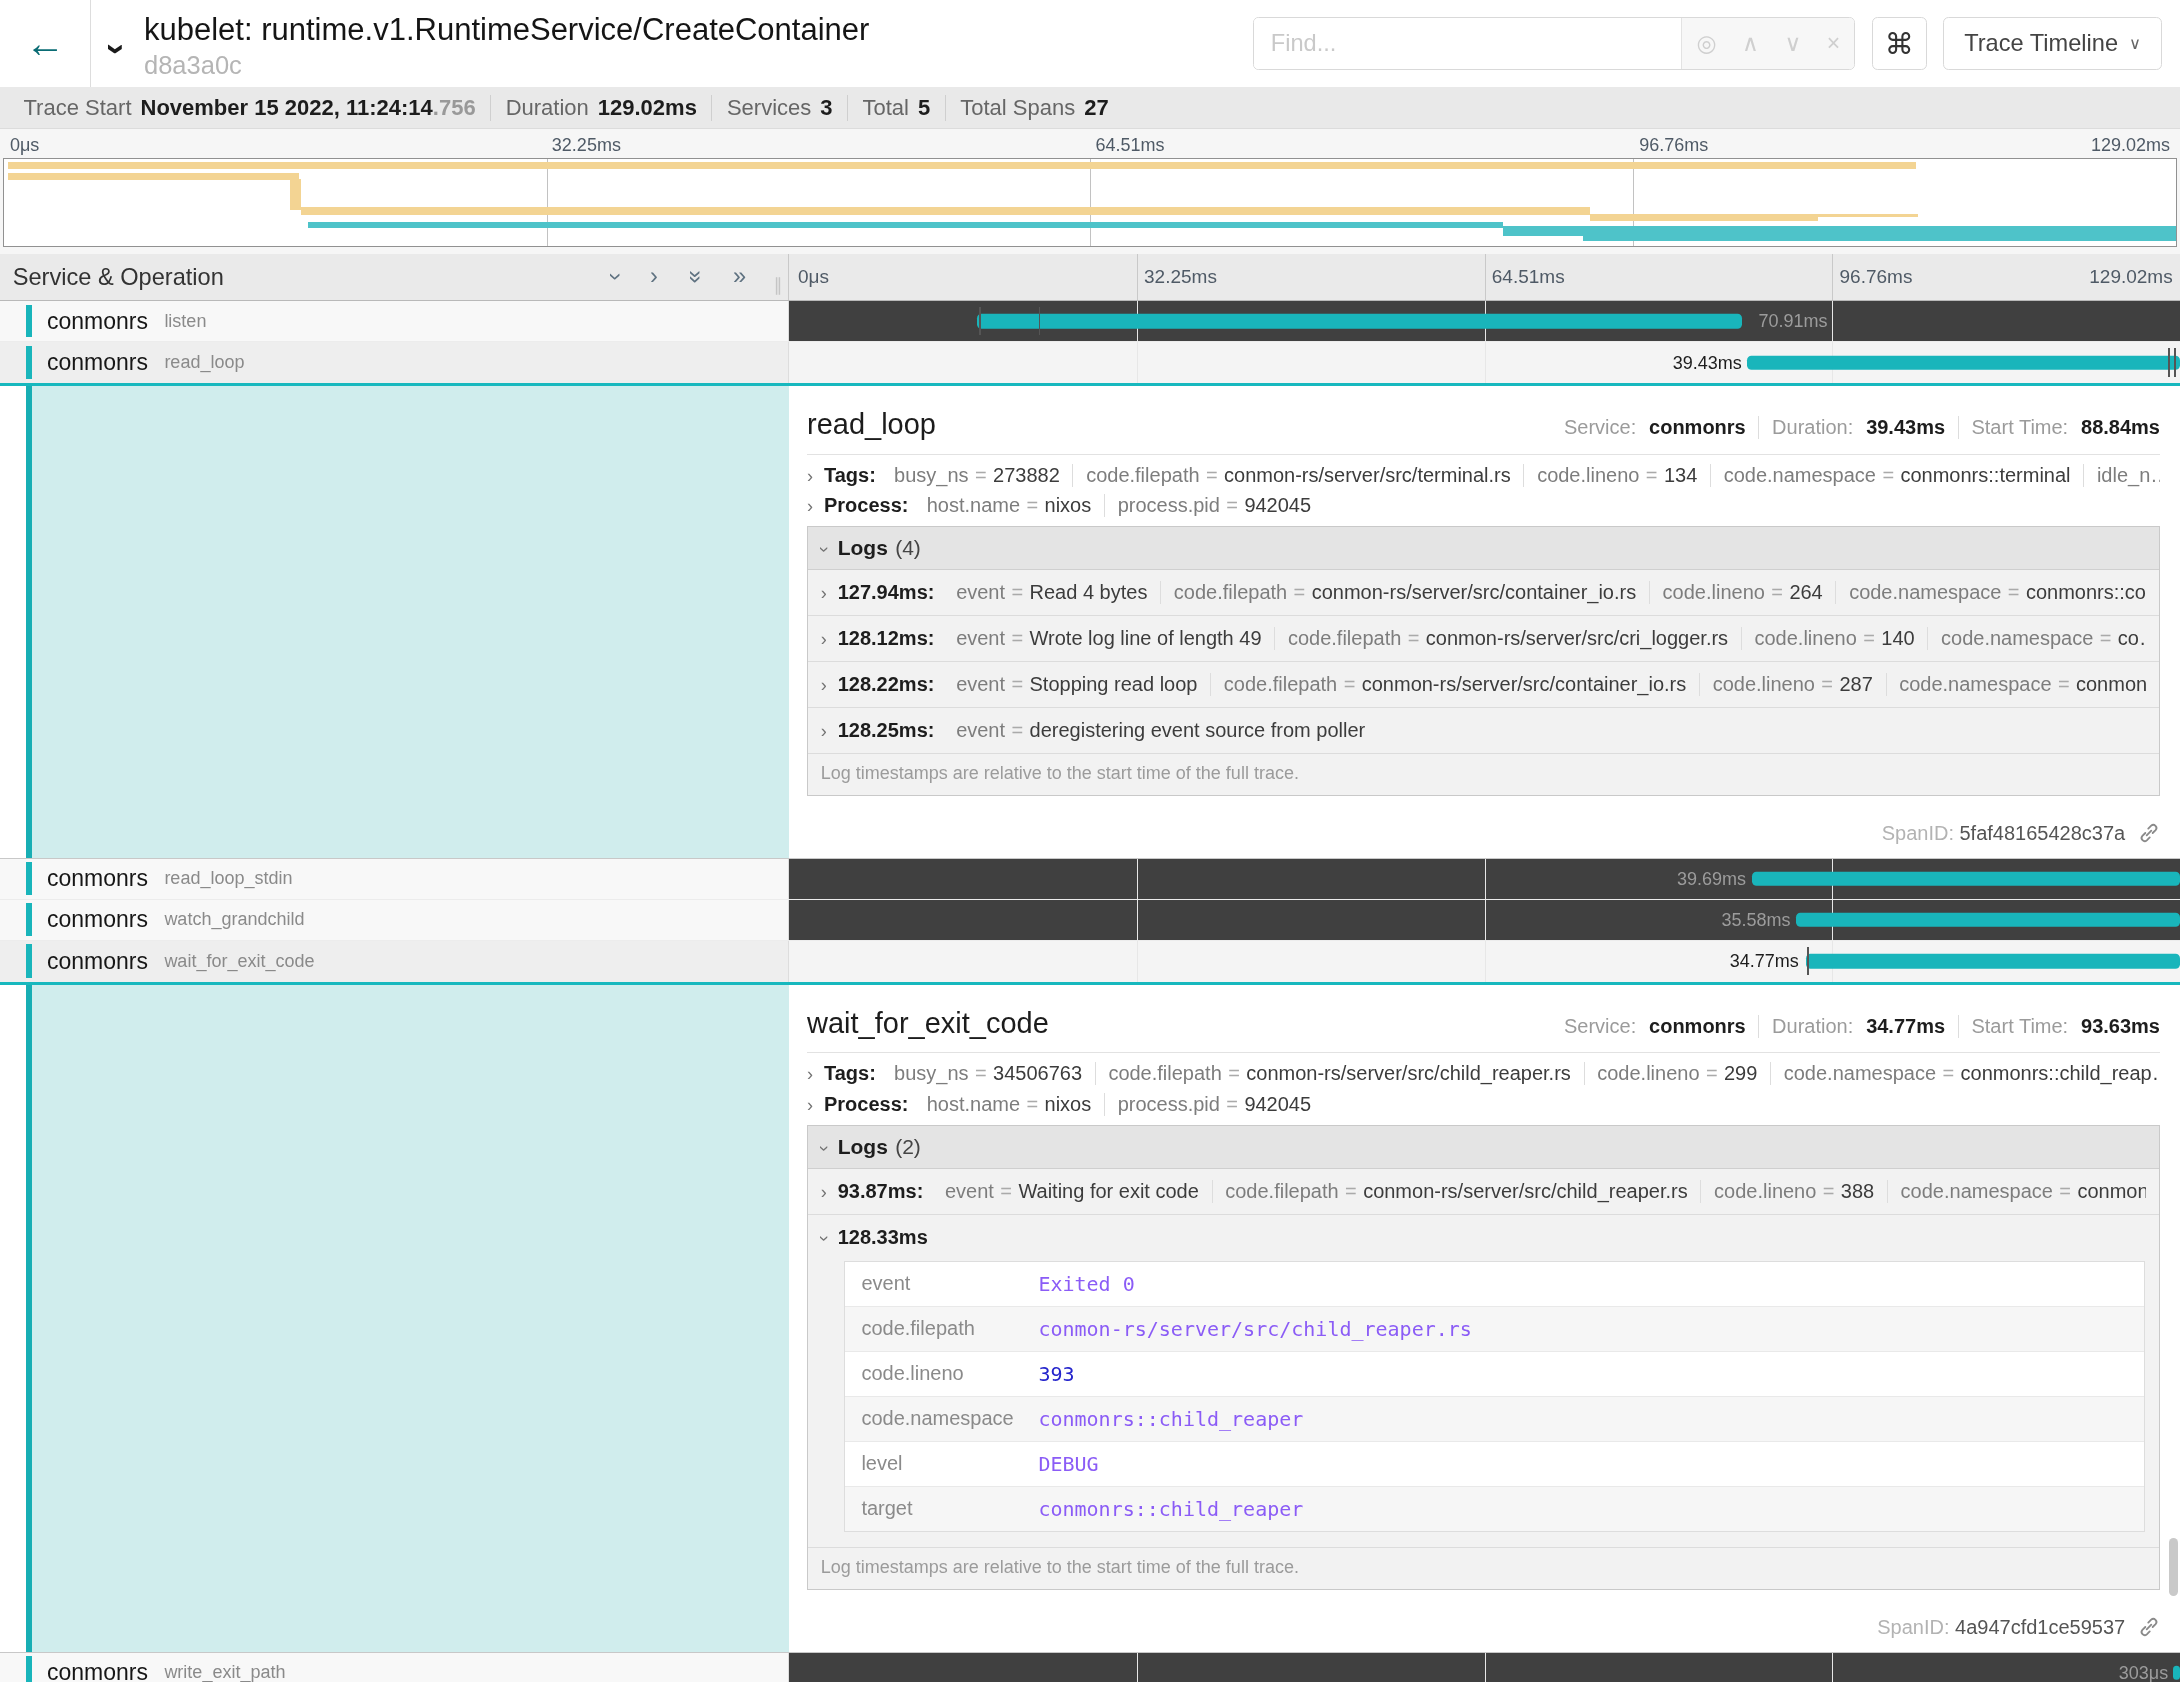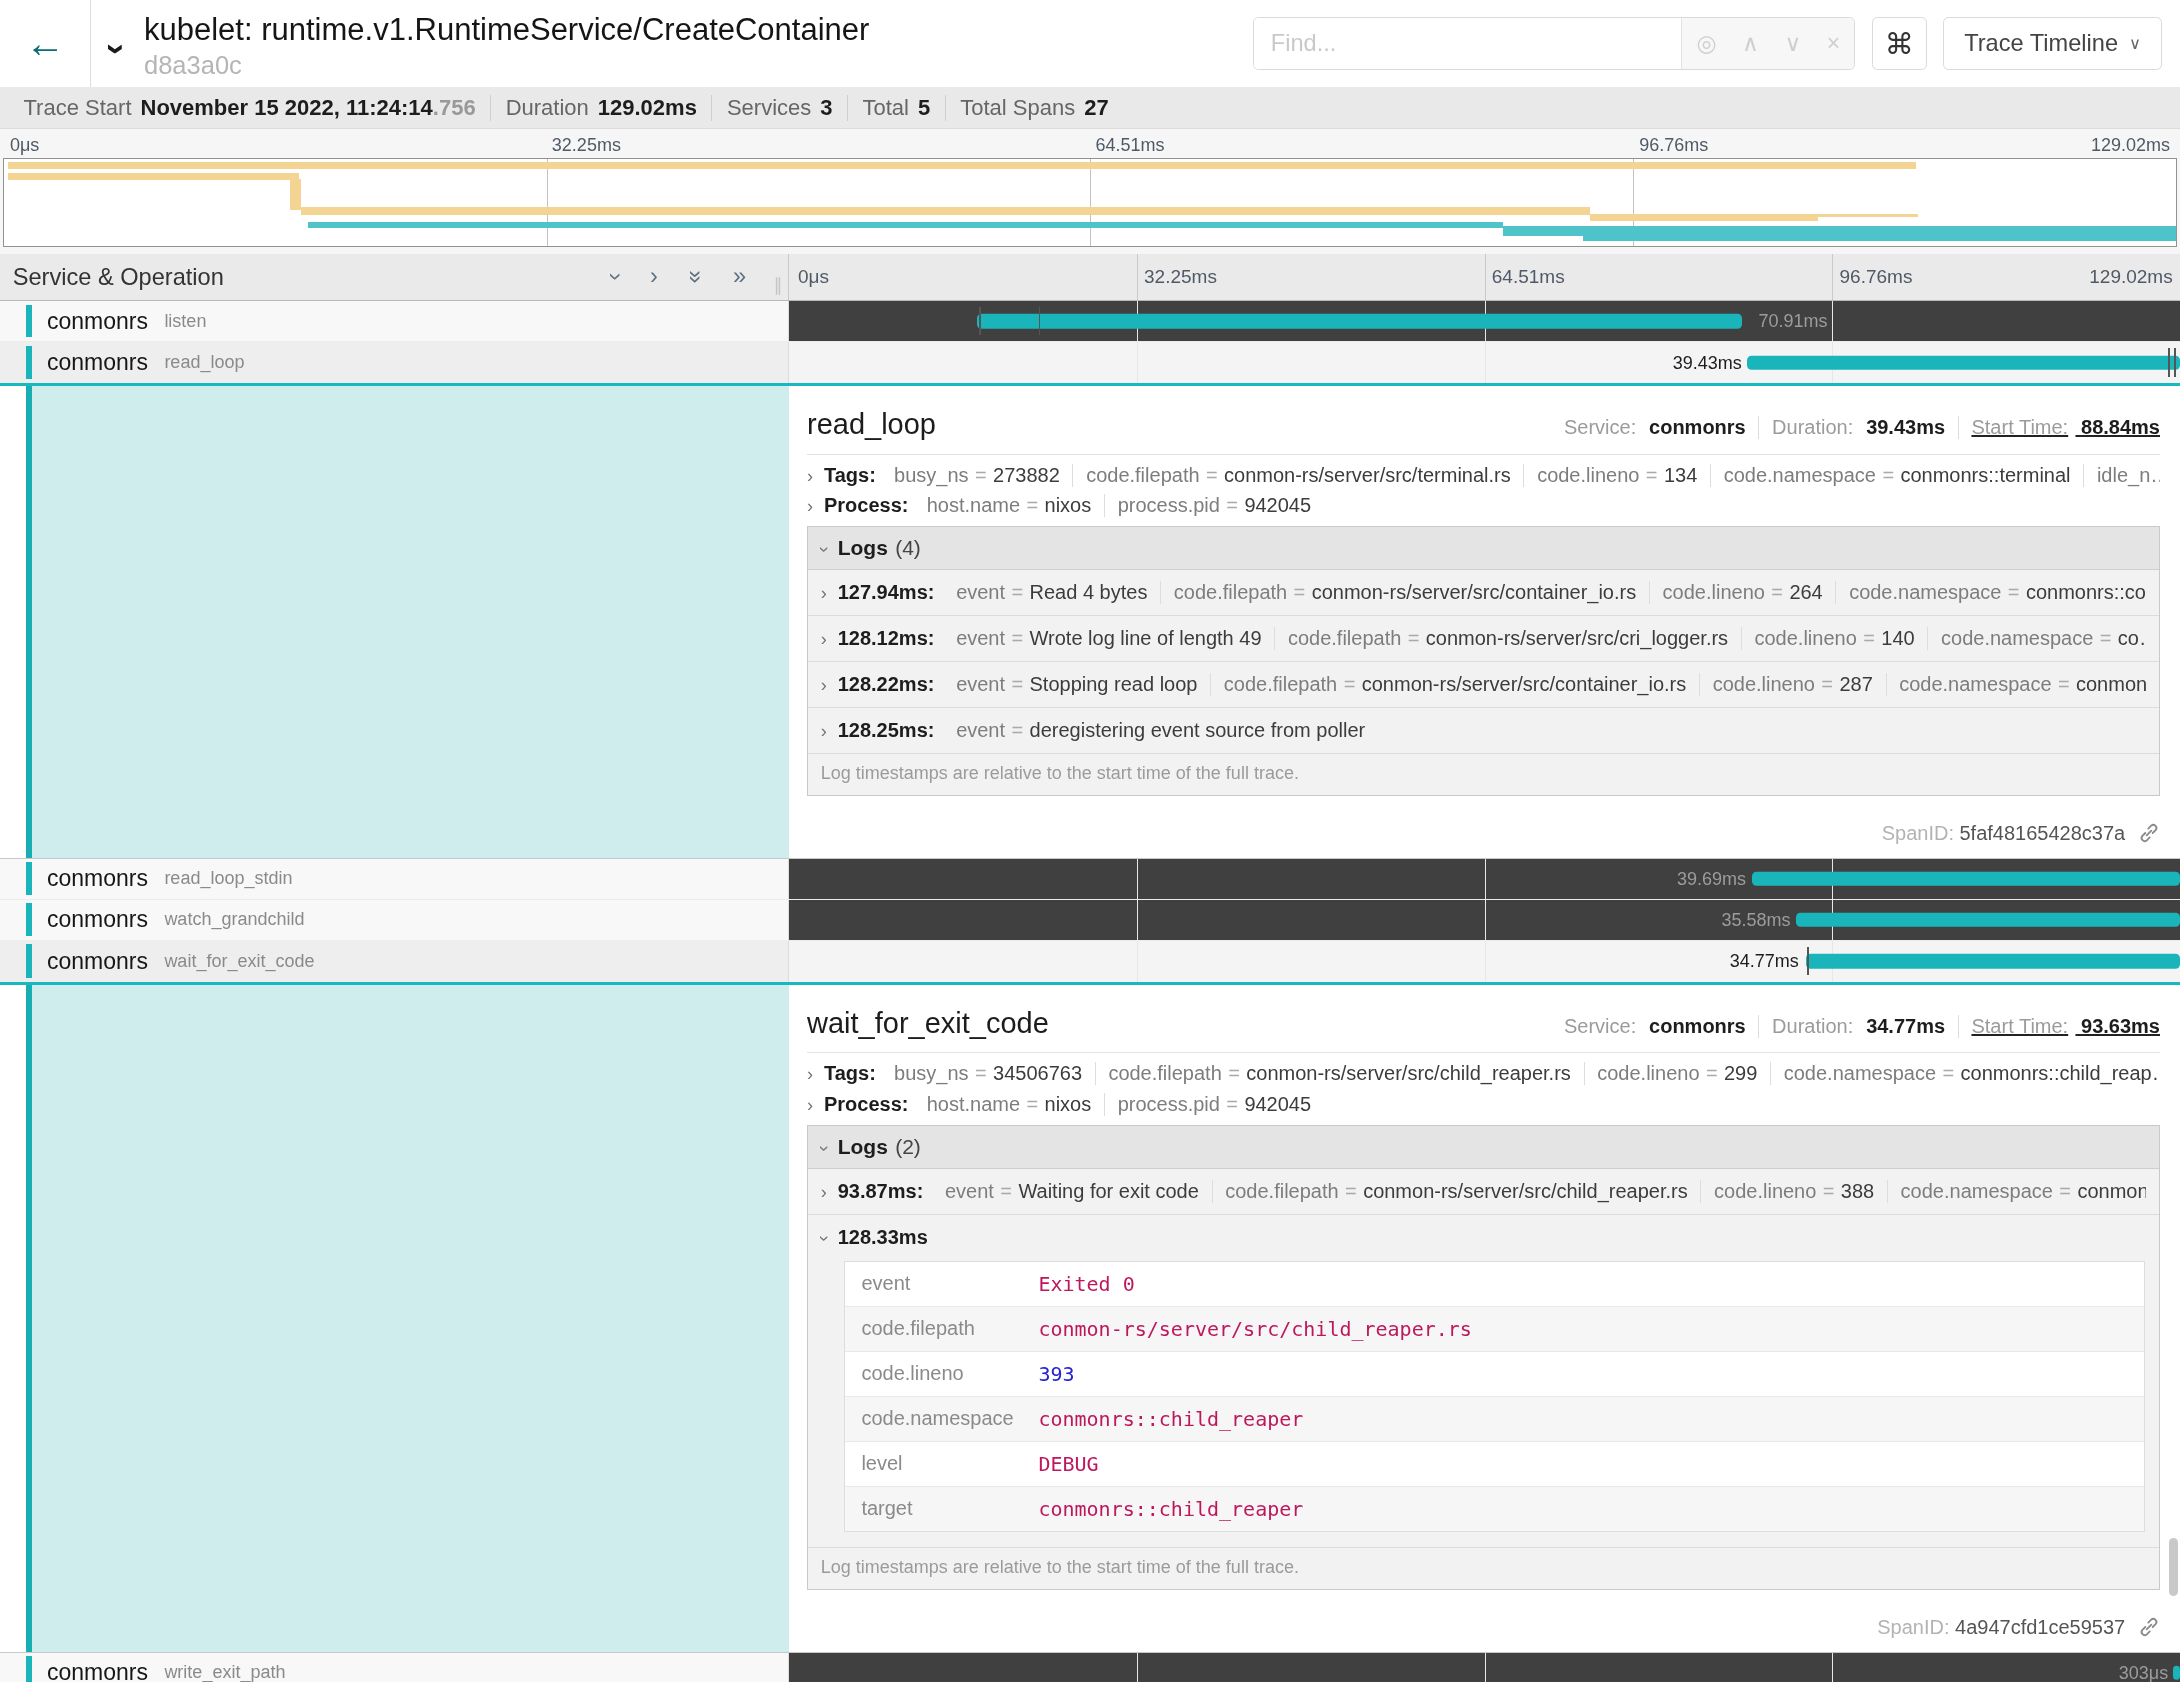--- a/index.html
+++ b/index.html
@@ -84,21 +84,21 @@
 
   
   .detail { display:flex; border-bottom:0.9px solid #c8c8c8; background:#fff; flex:none; }
   .d-left { width:789px; flex:none; }
   .d-hl { margin-left:25.5px; height:100%; background:#d0eded; border-left:6.4px solid #18aeb4; }
   .d-body { flex:1; padding:22px 20px 12.7px 18px; min-width:0; }
   .d-titlerow { display:flex; align-items:baseline; }
   .d-title { font-size:29px; color:#1c1c1c; font-weight:400; }
   .d-meta { margin-left:auto; display:flex; align-items:baseline; font-size:20px; }
   .d-meta .m-item { padding:0 12.7px; border-right:0.9px solid #ddd; }
-  .d-meta .m-item:last-child { border-right:none; padding-right:0;text-decoration:underline; }
+  .d-meta .m-item:last-child { border-right:none; padding-right:0; }
   .d-meta .m-label { color:#9b9b9b; margin-right:7.3px; }
   .d-meta .m-value { color:#1d1d1d; font-weight:bold; }
   .d-hr { border:none; border-top:1.8px solid #e2e2e2; margin:12.7px 0 9px 0; }
   .kv-row { display:flex; align-items:baseline; margin:7.3px 0; font-size:20px; cursor:pointer; }
   .chev { color:#737373; margin-right:11px; font-size:18px; flex:none; }
   .kv-label { font-weight:bold; color:#1d1d1d; margin-right:5.5px; flex:none; }
   .tag-items { display:flex; flex-wrap:nowrap; overflow:hidden; white-space:nowrap; }
   .tag-item { padding:0 12.7px; border-right:0.9px solid #ddd; flex:none; }
   .tag-item:last-child { border-right:none; }
   .tk { color:#7d7d7d; }
@@ -113,21 +113,21 @@
     font-size:20px; cursor:pointer; }
   .log-entry:last-of-type { border-bottom:none; }
   .log-t { font-weight:bold; color:#1d1d1d; margin-right:9px; flex:none; }
   .log-expanded { border-bottom:0.9px solid #dcdcdc; }
   .log-exp-head { padding:11px 12.7px; display:flex; align-items:baseline; font-size:20px; cursor:pointer; }
   .log-table { background:#fff; border:0.9px solid #ddd; margin:1.8px 14.5px 14.5px 36px; }
   .lt-row { display:flex; padding:10px 16.4px; border-bottom:0.9px solid #e9e9e9; }
   .lt-row:nth-child(even) { background:#f6f6f6; }
   .lt-row:last-child { border-bottom:none; }
   .lk { width:177px; flex:none; color:#8a8a8a; font-size:20px; }
-  .lv { font-family:"DejaVu Sans Mono", monospace; font-size:20px; color:#be185d; }
+  .lv { font-family:"DejaVu Sans Mono", monospace; font-size:20px; color:#8b5cf6; }
   .lv.num { color:#2525cc; }
   .logs-foot { padding:9px 12.7px 11px 12.7px; font-size:18px; color:#9b9b9b; }
   .spanid-row { display:flex; justify-content:flex-end; align-items:center; margin-top:26px; font-size:20px; gap:5.5px; }
   .spanid-label { color:#b3b3b3; }
   .spanid-value { color:#555; }
   .link-icon { cursor:pointer; margin-left:7.3px; display:inline-flex; }
   .bottom-strip { flex:1; background:#fbfbfb; border-top:0.9px solid #e3e3e3; }
   .scroll-thumb { position:absolute; right:1.8px; top:1538px; width:9px; height:58px; background:#c9c9c9;
     border-radius:4.5px; }
 </style>

